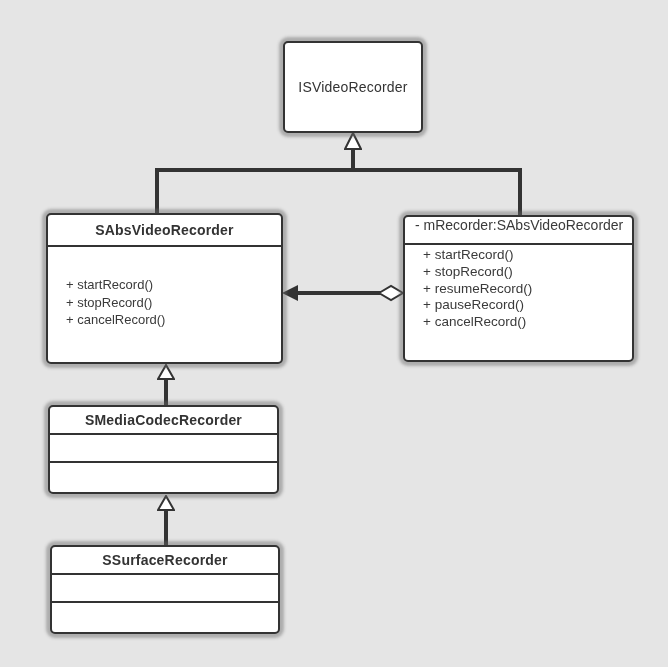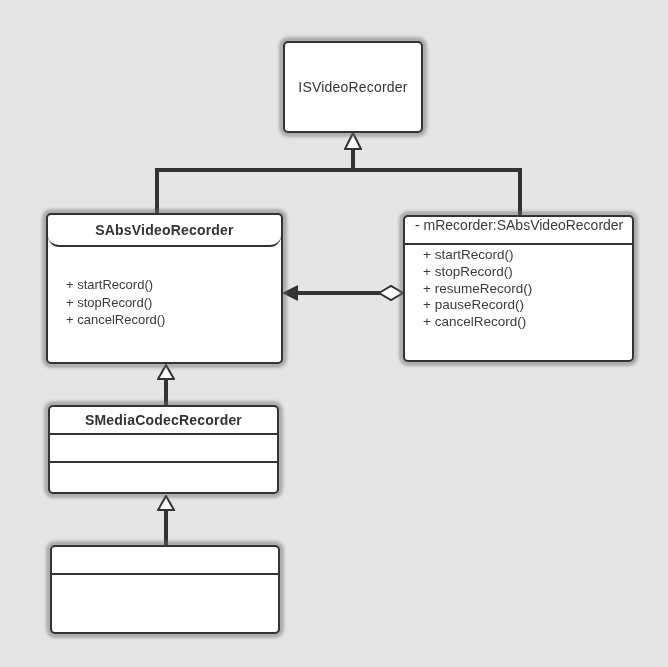--- a/index.html
+++ b/index.html
@@ -72,21 +72,21 @@
       <polygon points="9,1 17,15 1,15" fill="#ffffff" stroke="#333333" stroke-width="2"></polygon>
     </svg>
   </div>
   <div class="line" style="left:164px;top:510px;width:4px;height:35px;"></div>
 
   <div class="uml-box" style="left:283px;top:41px;width:140px;height:92px;">
     <div class="uml-title plain">ISVideoRecorder</div>
   </div>
 
   <div class="uml-box" style="left:46px;top:213px;width:237px;height:151px;">
-    <div class="uml-title" style="flex-basis:30px;border-radius:11px;">SAbsVideoRecorder</div>
+    <div class="uml-title" style="flex-basis:30px;">SAbsVideoRecorder</div>
     <div class="uml-compartment method-list m13 pad-top-29">
       <span class="method-line">+ startRecord()</span>
       <span class="method-line">+ stopRecord()</span>
       <span class="method-line">+ cancelRecord()</span>
     </div>
   </div>
 
   <div class="uml-box" style="left:403px;top:215px;width:231px;height:147px;">
     <div class="uml-compartment sep field-row" style="flex:0 0 28px;">
       <span>- mRecorder:SAbsVideoRecorder</span>
@@ -100,17 +100,18 @@
     </div>
   </div>
 
   <div class="uml-box" style="left:48px;top:405px;width:231px;height:89px;">
     <div class="uml-title" style="flex-basis:26px;">SMediaCodecRecorder</div>
     <div class="uml-compartment sep" style="flex:0 0 28px;"></div>
     <div class="uml-compartment" style="flex:1 1 auto;"></div>
   </div>
 
   <div class="uml-box" style="left:50px;top:545px;width:230px;height:89px;">
+    <div class="uml-title" style="flex-basis:26px;">SSurfaceRecorder</div>
     <div class="uml-compartment sep" style="flex:0 0 28px;"></div>
     <div class="uml-compartment" style="flex:1 1 auto;"></div>
   </div>
 
 </div>
 
 </body></html>

